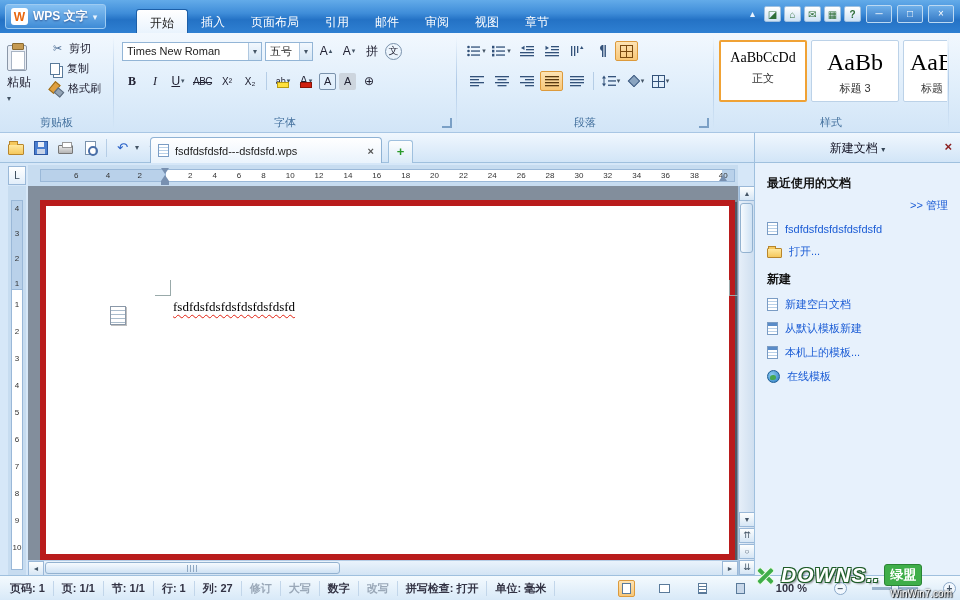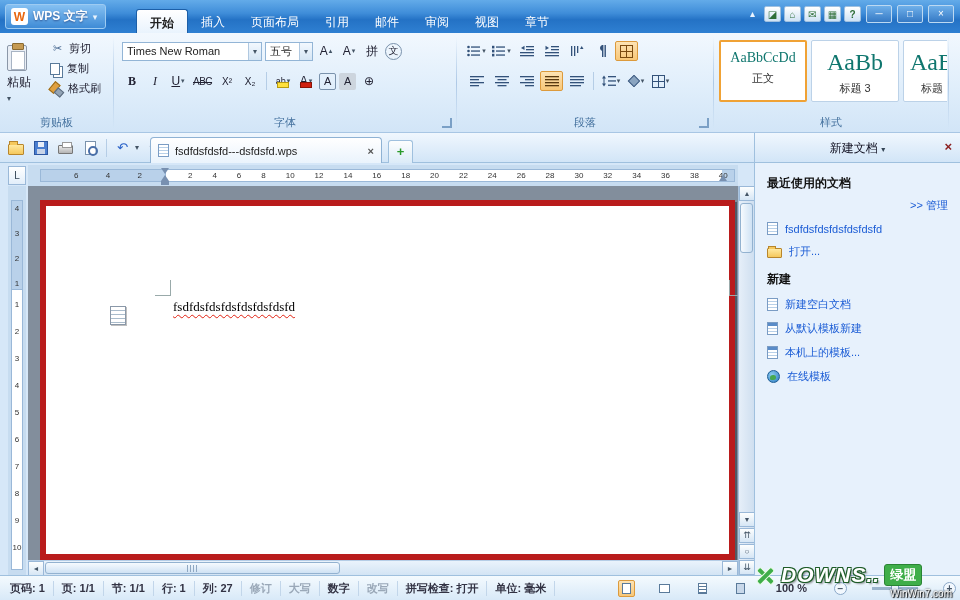--- a/index.html
+++ b/index.html
@@ -13,21 +13,21 @@
   .appbtn { position:absolute; left:5px; top:4px; height:25px; display:flex; align-items:center; gap:5px;
     padding:0 8px 0 5px; border-radius:3px; background:linear-gradient(180deg,#85c0f2,#3e8bd6);
     border:1px solid #9dcbf2; cursor:pointer; }
   .applogo { width:17px; height:17px; background:#fff; border-radius:3px; color:#e8650d; font-weight:bold;
     font-size:12px; display:flex; align-items:center; justify-content:center; }
   .appname { color:#fff; font-weight:bold; font-size:12px; text-shadow:0 1px 2px rgba(0,0,60,.45); }
   .appbtn .caret { color:#e8f2fc; font-size:9px; }
   .tabs { position:absolute; left:136px; bottom:0; display:flex; height:24px; }
   .tab { padding:5px 13px 0; color:#fff; font-size:12px; cursor:pointer; height:24px; white-space:nowrap; }
   .tab.active { background:linear-gradient(180deg,#ffffff,#e9f3fd); color:#222;
-    border:1px solid #1c5fa8; border-bottom:none; border-radius:3px 3px 0 0;font-weight:bold; }
+    border:1px solid #1c5fa8; border-bottom:none; border-radius:3px 3px 0 0; }
   .titleicons { position:absolute; right:6px; top:5px; display:flex; align-items:center; gap:3px; }
   .ticon { min-width:17px; height:16px; color:#eaf4ff; font-size:10px; text-align:center; line-height:16px; cursor:pointer; }
   .ticon.box { background:linear-gradient(#ffffff,#cfe2f4); border:1px solid #9fc0e0; border-radius:2px; color:#2e6e38; font-weight:bold; }
   .winbtn { width:26px; height:18px; margin-left:2px; background:linear-gradient(180deg,#6fb0ea,#3579c4);
     border:1px solid #bcd9f2; border-radius:2px; color:#fff; font-size:10px; text-align:center; line-height:15px; cursor:pointer; }
 
   
   .ribbon { position:absolute; left:0; top:33px; width:960px; height:100px;
     background:linear-gradient(180deg,#f2f8fe 0%,#e0eefb 55%,#d2e5f7 100%); border-bottom:1px solid #a8c6e4; }
   .rgroup { position:absolute; top:0; height:99px; overflow:hidden; }
@@ -80,21 +80,21 @@
 
   .pbtn { width:23px; height:20px; display:flex; align-items:center; justify-content:center; gap:1px;
     border:1px solid transparent; border-radius:2px; cursor:pointer; }
   .pbtn.active { background:linear-gradient(#fde3b4,#f8c778); border-color:#dc9a3c; }
   .pbtn .tiny { font-size:7px; color:#456; }
   .pbtn svg { display:block; }
 
   .style-box { width:88px; height:62px; background:#fff; border:1px solid #bcd2e8; border-radius:2px; text-align:center;
     cursor:pointer; overflow:hidden; padding-top:8px; flex:none; }
   .style-box.selected { border:2px solid #f0a235; }
-  .sprev { font-family:"Liberation Serif","DejaVu Serif",serif; font-size:14px; color:#0f766e; }
+  .sprev { font-family:"Liberation Serif","DejaVu Serif",serif; font-size:14px; color:#000000; }
   .style-box.big .sprev { font-size:24px; }
   .sname { font-size:11px; color:#333; margin-top:5px; }
   .styles-row { position:absolute; left:5px; top:7px; display:flex; gap:4px; width:228px; overflow:hidden; }
 
   
   .docbar { position:absolute; left:0; top:133px; width:754px; height:30px;
     background:linear-gradient(180deg,#f0f7fe,#d2e5f7); border-bottom:1px solid #9fc0de; }
   .dicons { position:absolute; left:6px; top:5px; display:flex; gap:6px; align-items:center; }
   .dibtn { width:19px; height:19px; display:flex; align-items:center; justify-content:center; cursor:pointer; }
   .ic-folder { position:relative; width:16px; height:11px; background:linear-gradient(#ffe9a0,#f5c85c);

